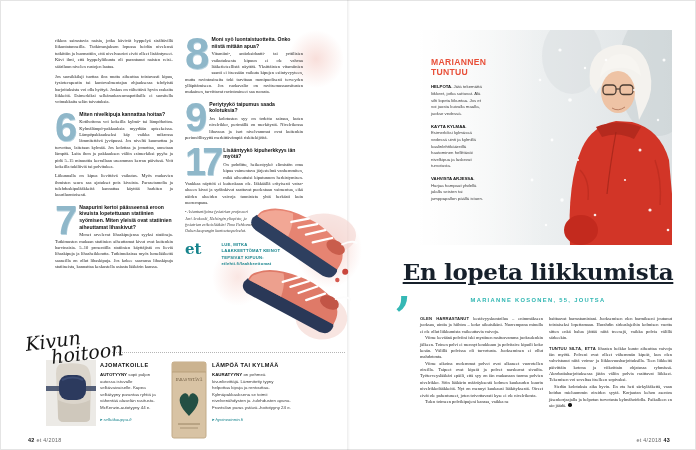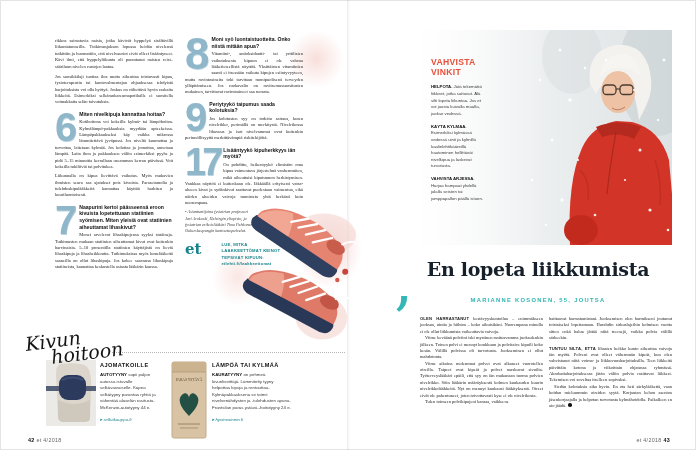--- a/index.html
+++ b/index.html
@@ -63,22 +63,22 @@
   
   .photo{position:absolute;left:420px;top:30px;z-index:0;}
   .tips{position:absolute;left:431px;top:58px;width:55px;font-family:"Liberation Sans",sans-serif;
         text-align:left;z-index:2;}
   .tips-title{color:#e8503a;font-weight:800;font-size:8.6px;line-height:1.12;letter-spacing:0.3px;
               margin-bottom:7px;font-family:"Liberation Sans",sans-serif;}
   .tip{font-size:4.3px;line-height:1.55;color:#3b3b3b;margin:0 0 6px;}
   .tip b{color:#0f0f0f;}
 
   .headline{position:absolute;left:402px;top:258px;width:272px;text-align:center;
-            font-family:"DejaVu Serif",serif;font-weight:700;font-size:19px;color:#16202b;
-            letter-spacing:-0.3px;z-index:2;}
+            font-family:"DejaVu Serif",serif;font-weight:700;font-size:23px;color:#16202b;
+            letter-spacing:-0.3px;z-index:2;text-decoration:underline;}
   .byline{position:absolute;left:402px;top:297px;width:272px;text-align:center;
           font-family:"Liberation Sans",sans-serif;font-size:5.8px;letter-spacing:1.3px;
           color:#2fb6b2;font-weight:700;z-index:2;}
   .quote{position:absolute;left:392px;top:288px;font-family:"DejaVu Serif",serif;font-size:64px;
          color:#35b8b5;line-height:1;z-index:1;}
   .article{position:absolute;top:316px;width:123px;font-size:4.5px;line-height:1.42;
            text-align:justify;color:#1d1d1d;z-index:2;}
   #art1{left:420px;} #art2{left:549px;}
   .article p{margin:0;}
   .article p + p{text-indent:5px;}
@@ -255,21 +255,21 @@
         <circle cx="214" cy="60" r="1.1"></circle>
         <circle cx="120" cy="50" r="1.3"></circle>
       <circle cx="112" cy="150" r="1.4"></circle>
         <circle cx="126" cy="195" r="1.2"></circle>
         <circle cx="248" cy="200" r="1.3"></circle>
     </g>
     <rect x="0" y="0" width="125" height="215" fill="url(#fadeL)"></rect>
   </svg>
 
   <div class="tips">
-    <div class="tips-title">VAHVISTA VINKIT</div>
+    <div class="tips-title">MARIANNEN TUNTUU</div>
     <p class="tip"><b>HELPOTA.</b> <span>Jätä tekemättä liikkeet, jotka sattuvat. Älä silti lopeta liikuntaa. Jos et voi juosta kuivalla maalla, juokse vedessä.</span></p>
     <p class="tip"><b>KÄYTÄ KYLMÄÄ.</b> <span>Esimerkiksi kylmässä vedessä uinti ja kylmillä kaalinlehtikääreillä hautominen hellittävät nivelkipua ja laskevat turvotusta.</span></p>
     <p class="tip"><b>VAHVISTA ARJESSA.</b> <span>Harjaa hampaat yhdellä jalalla seisten tai jumppapallon päällä istuen.</span></p>
   </div>
 
   <div class="headline">En lopeta liikkumista</div>
   <div class="byline">MARIANNE KOSONEN, 55, JOUTSA</div>
   <div class="quote">’</div>
 
   <div id="art1" class="article">

